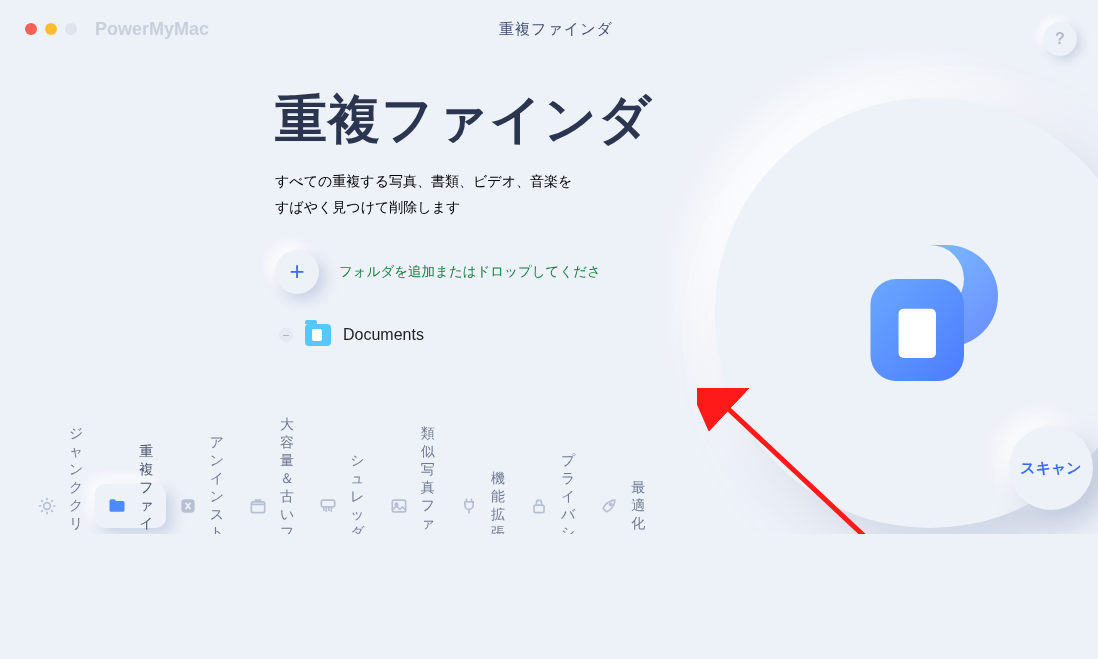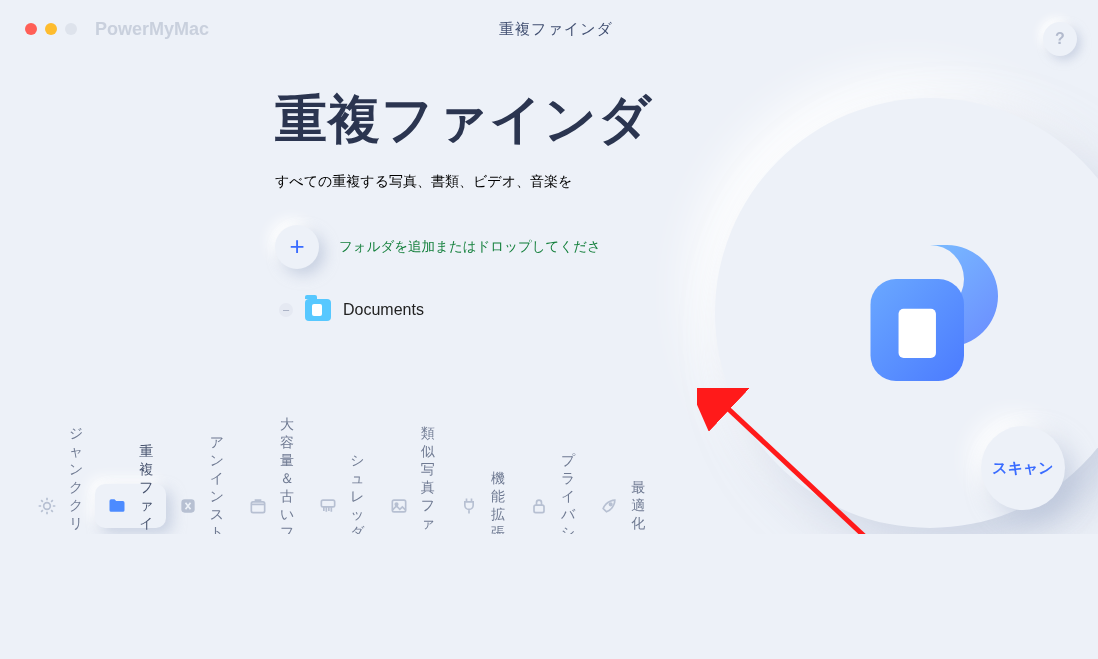--- a/index.html
+++ b/index.html
@@ -205,21 +205,21 @@
     box-shadow:
       22px 22px 50px rgba(176,188,211,0.55),
       -22px -22px 50px #ffffff;
     display:flex; align-items:center; justify-content:center;
   }
   .dup-logo { width: 170px; height: 170px; position: relative; }
 
   
   .scan-btn {
     position: absolute;
-    right: 40px;
+    right: 12px;
     bottom: 24px;
     width: 84px; height: 84px;
     border-radius: 50%;
     background: #edf1f8;
     box-shadow: 10px 10px 24px rgba(176,188,211,0.6), -10px -10px 24px #ffffff;
     display:flex; align-items:center; justify-content:center;
     color:#3a6cff;
     font-size: 15px;
     font-weight: 700;
     cursor:pointer;
@@ -349,20 +349,21 @@
 
 
     </nav>
 
     <main class="main">
 
       <h1 class="hero-title">重複ファインダ</h1>
 
       <p class="hero-sub">
         <span>すべての重複する写真、書類、ビデオ、音楽を</span><br>
+        <span>すばやく見つけて削除します</span>
       </p>
 
       <div class="add-row">
         <div class="plus-btn">
           <span>+</span>
         </div>
         <span class="add-label">フォルダを追加またはドロップしてくださ</span>
       </div>
 
       <div class="folder-row">

